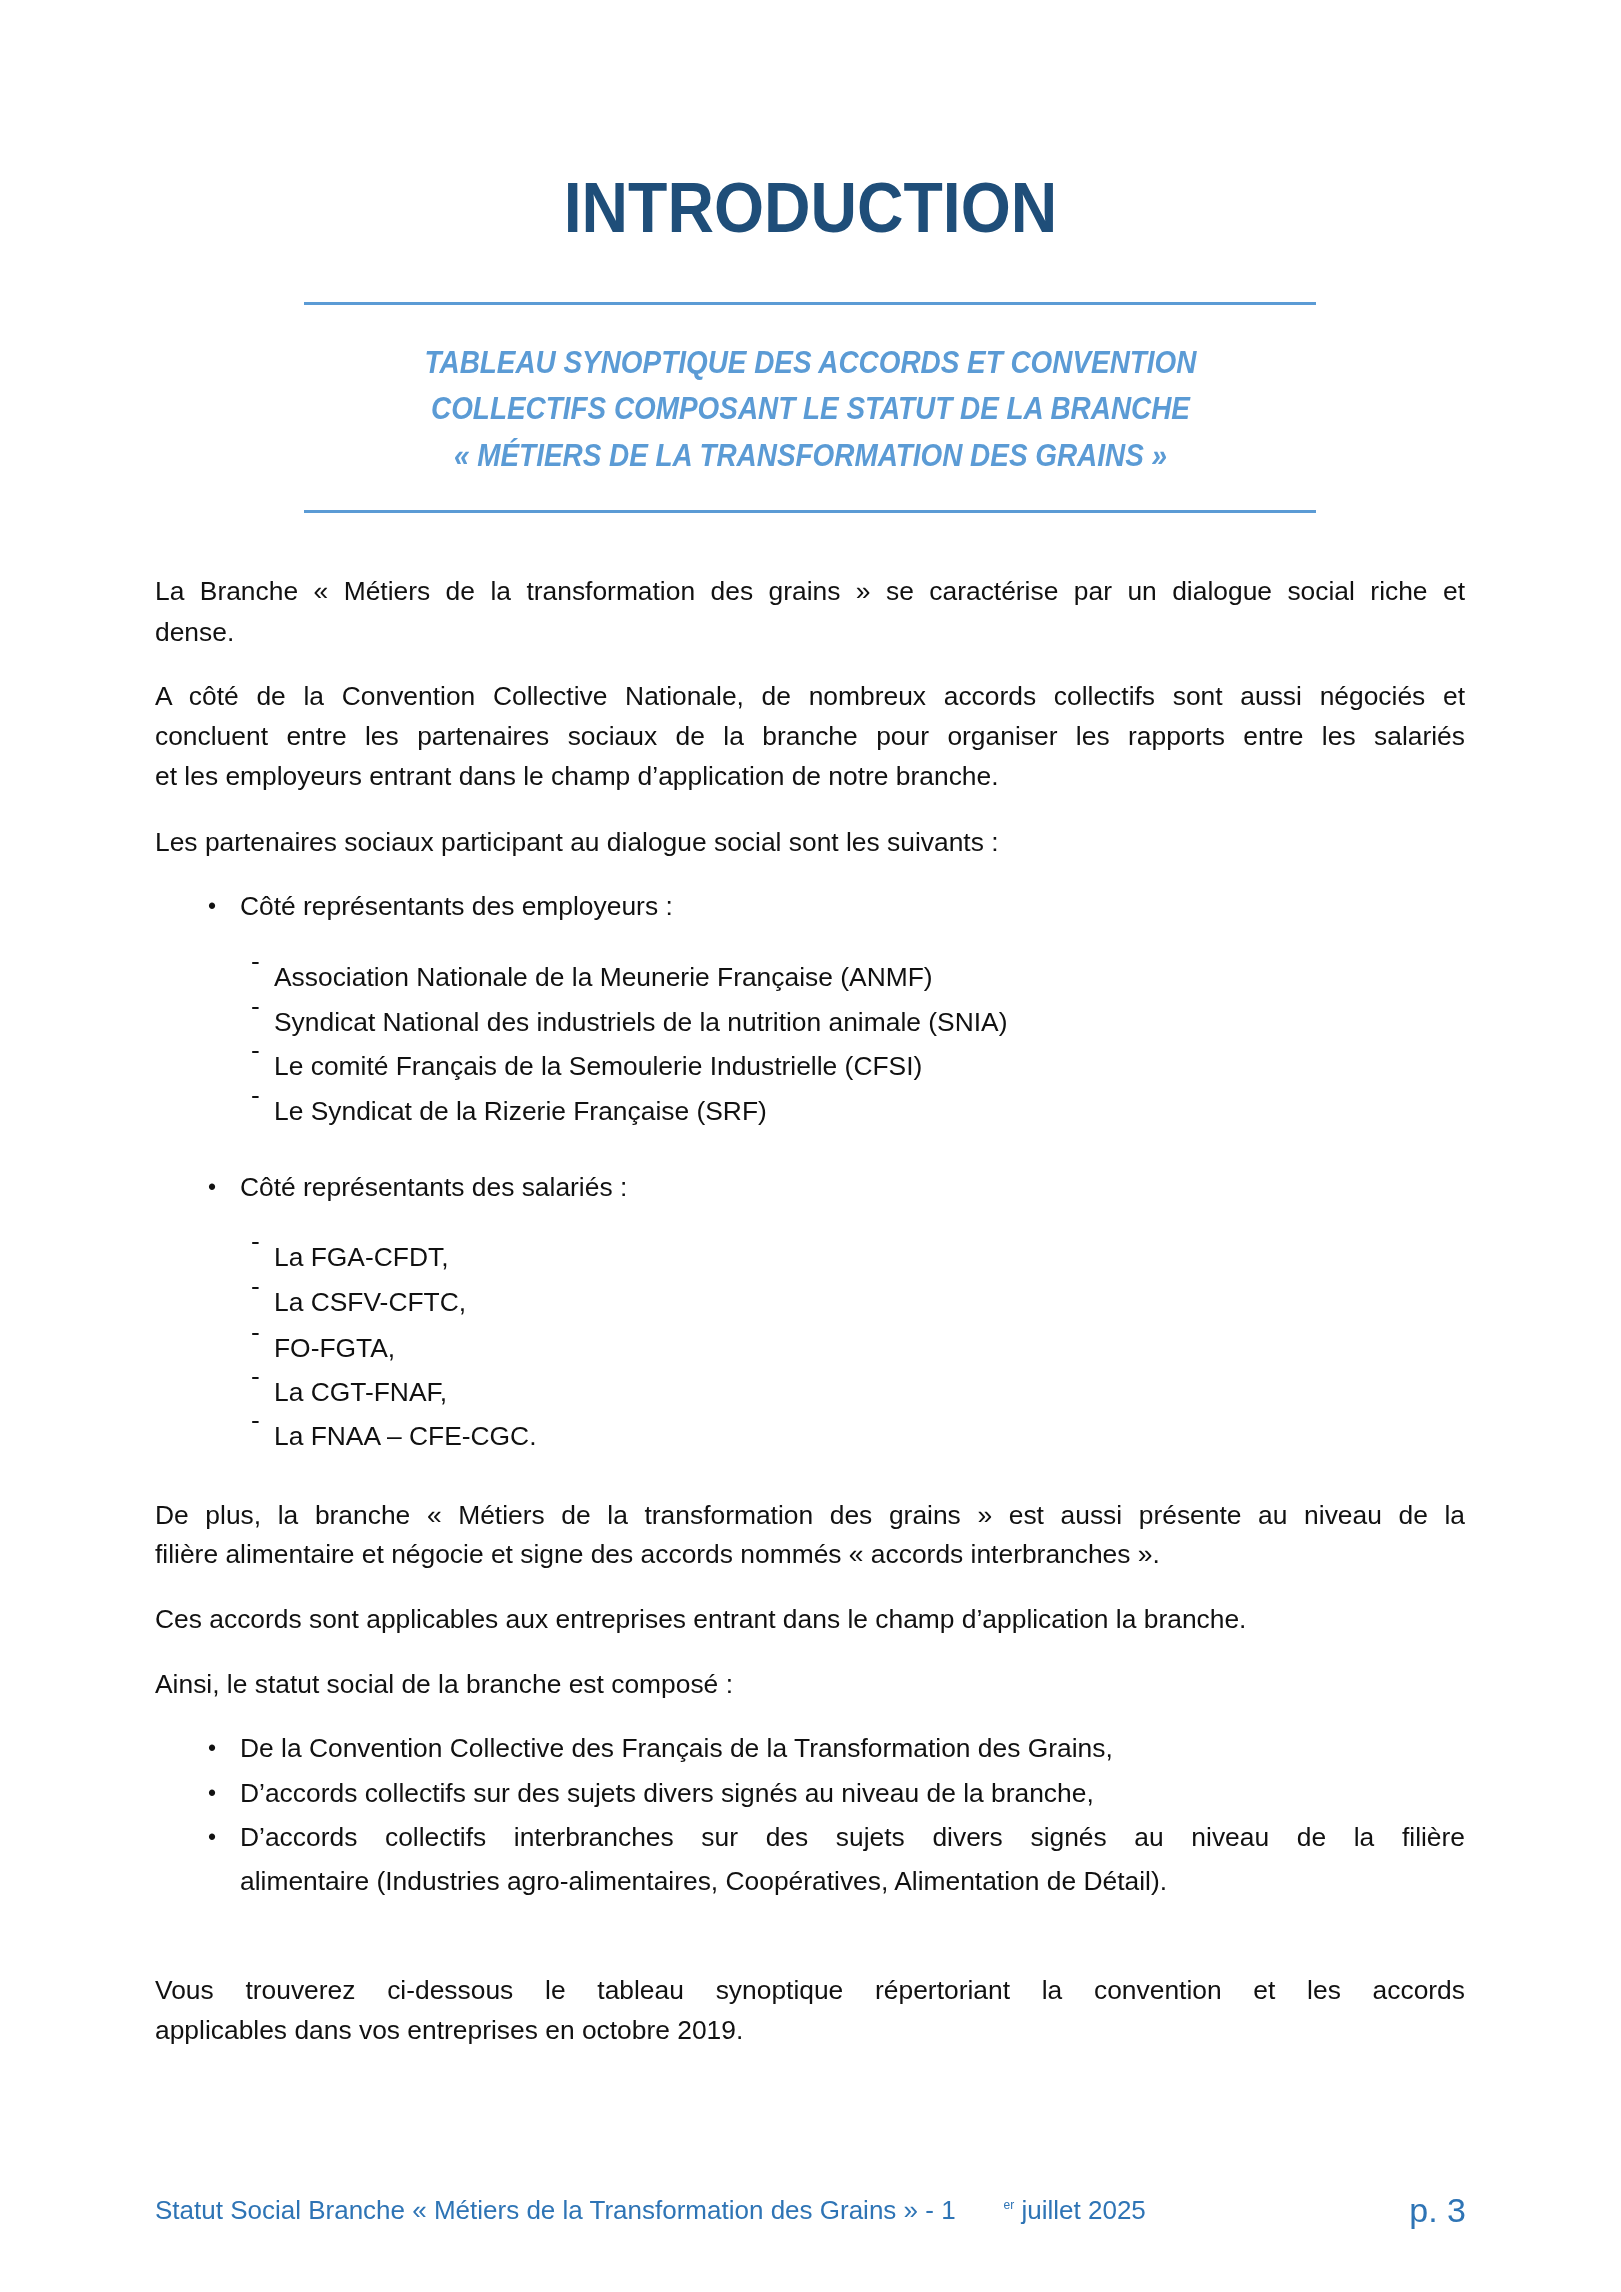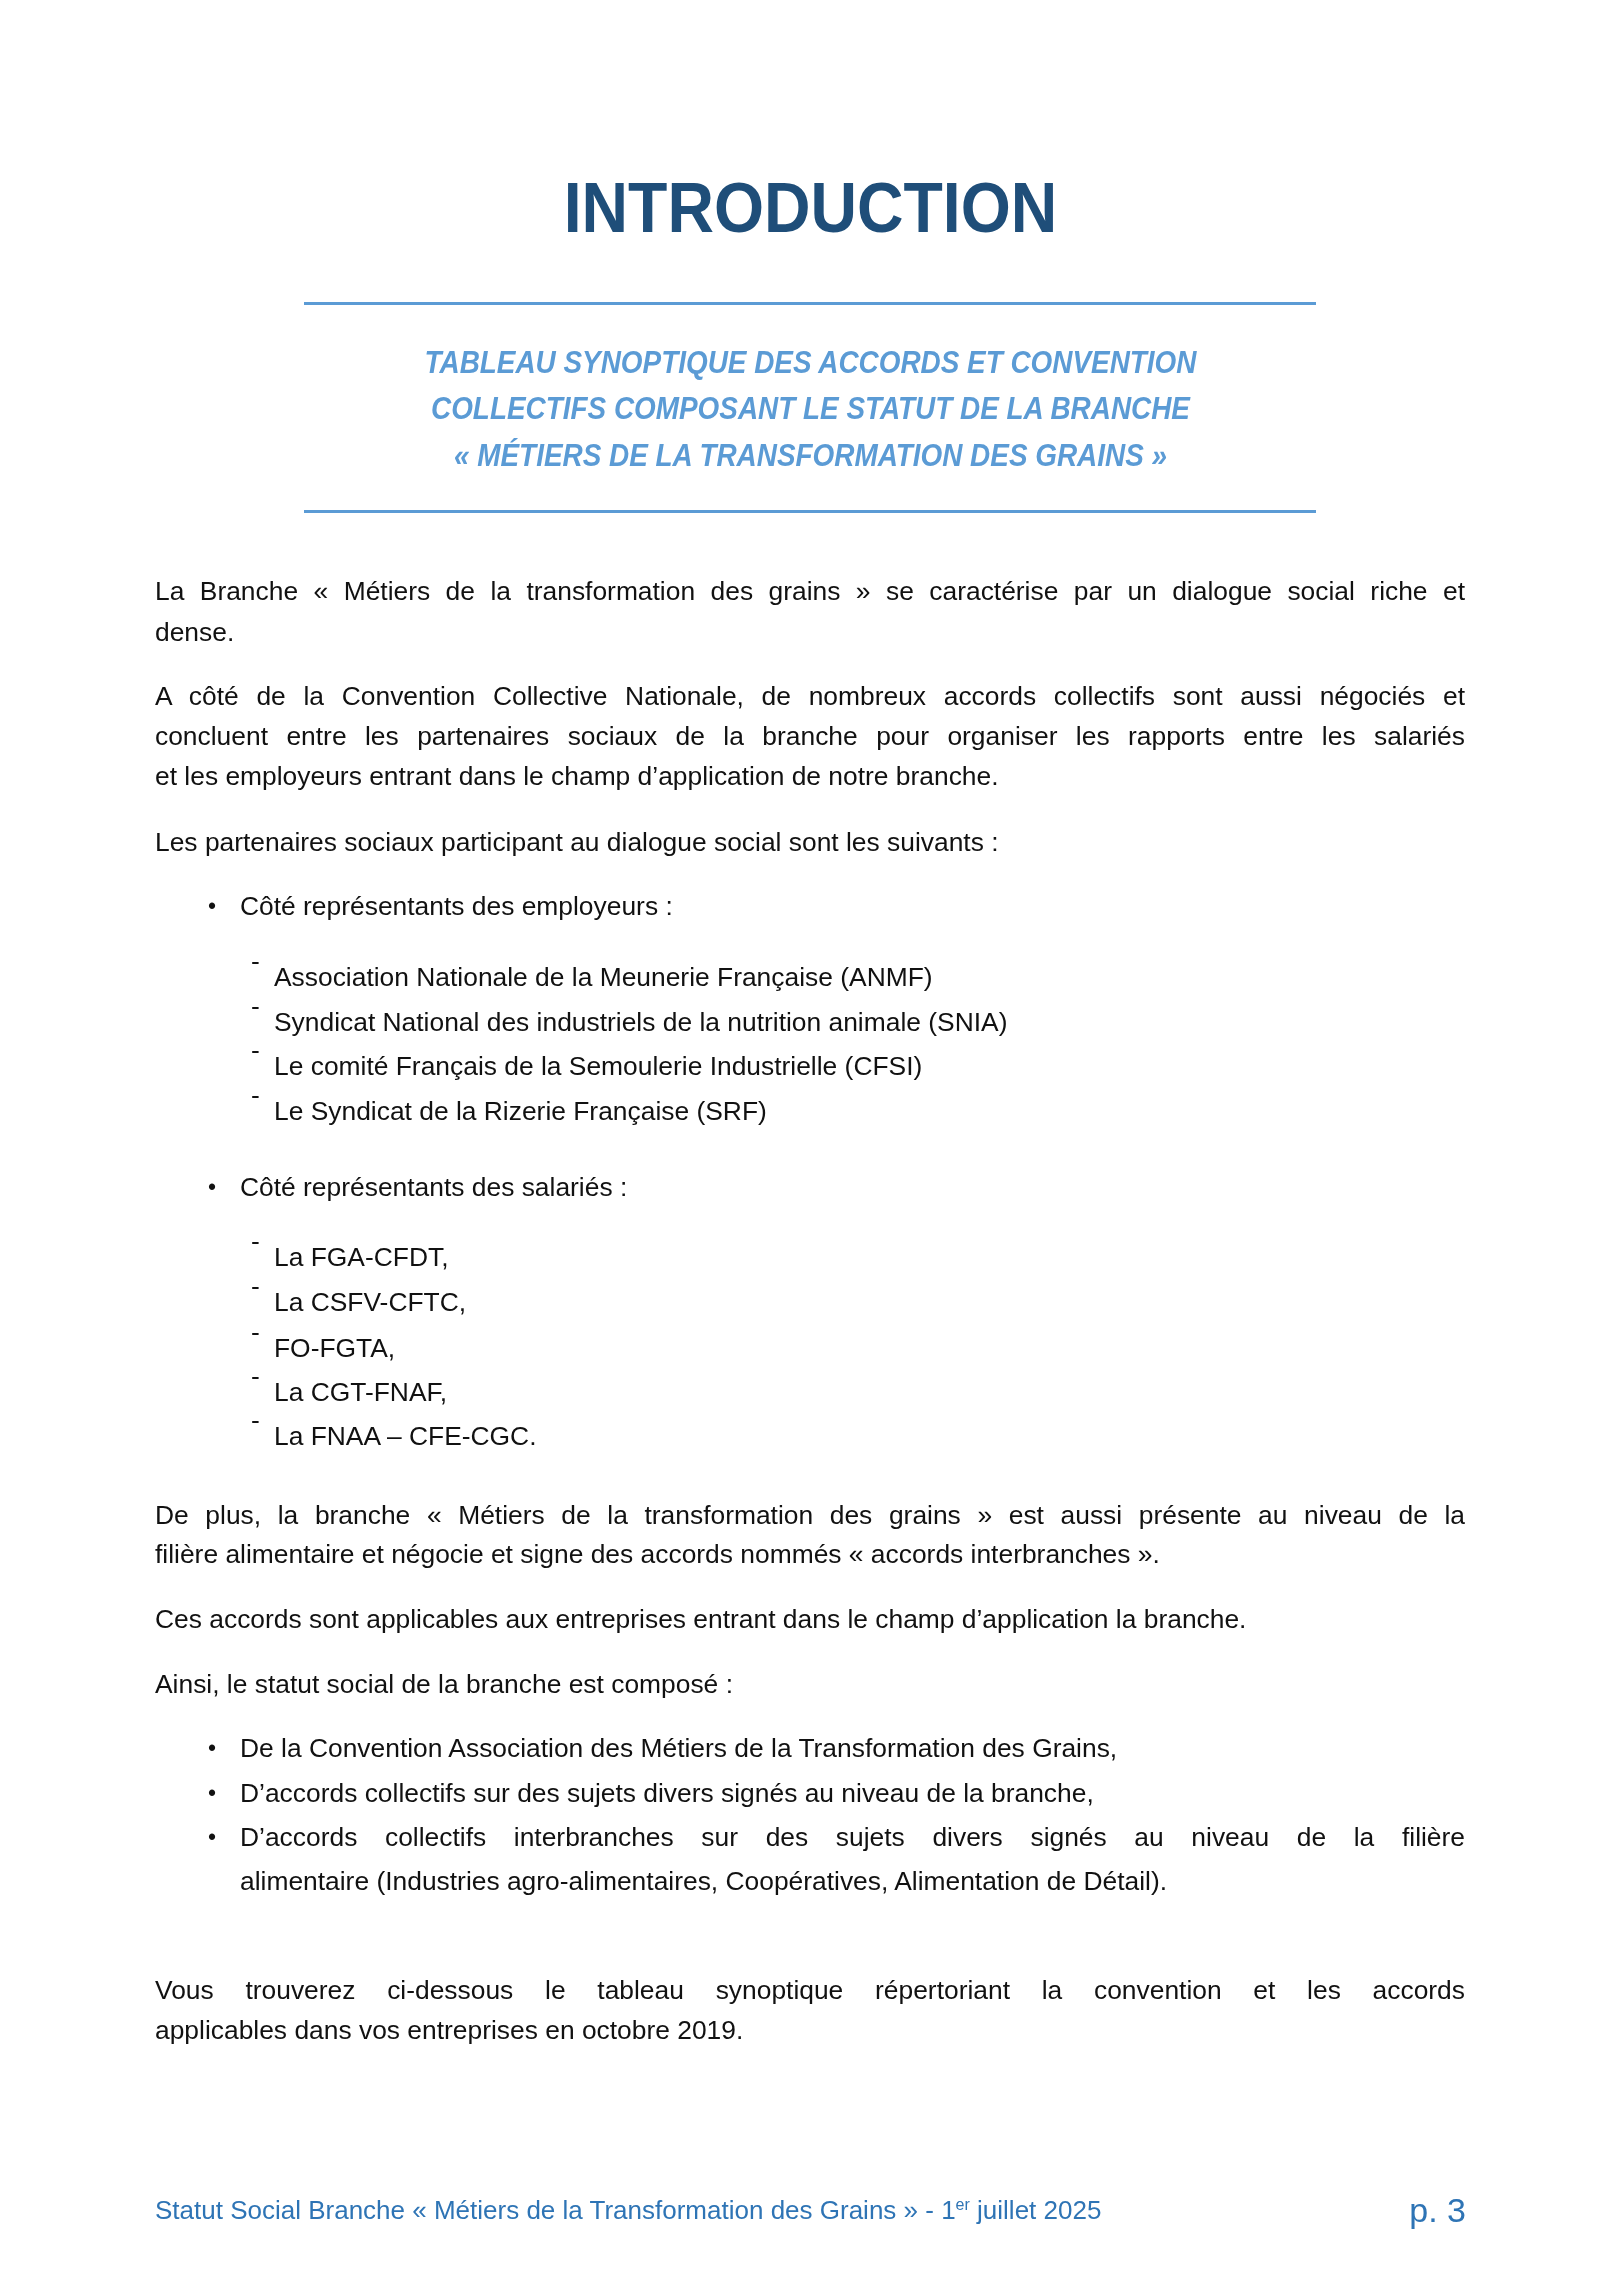--- a/index.html
+++ b/index.html
@@ -18,21 +18,21 @@
   .just { text-align: justify; text-align-last: justify; white-space: normal; }
   .bullet-row { position: absolute; left: 0; width: 1621px; height: 39px; font-size: 26.4px; line-height: 39px; }
   .bullet-dot { position: absolute; left: 208px; top: 0; font-size: 23px; }
   .bullet-text { position: absolute; left: 240px; top: 0; white-space: nowrap; }
   .bullet-text.wide { width: 1225px; }
   .dash-row { position: absolute; left: 0; width: 1621px; height: 39px; font-size: 26.4px; line-height: 39px; }
   .dash-mark { position: absolute; left: 251px; top: 0; }
   .dash-text { position: absolute; left: 274px; top: 16px; white-space: nowrap; }
   .footer-left { position: absolute; left: 155px; top: 2192px; font-size: 26px; line-height: 36px;
                  color: #2e74b5; white-space: nowrap; }
-  .footer-left sup { font-size: 16px; vertical-align: top; position: relative; top: -5.4px; }
+  .footer-left sup { font-size: 12px; vertical-align: top; position: relative; top: -5.4px; margin-left: 48px; }
   .footer-right { position: absolute; left: 1343px; width: 123px; top: 2192px; text-align: right;
                   font-size: 34px; line-height: 36px; color: #2e74b5; }
 </style>
 </head>
 <body>
 
 <div class="page">
 
   <div class="title">INTRODUCTION</div>
 
@@ -101,21 +101,21 @@
 
   <div class="line just" style="top:1496px">De plus, la branche « Métiers de la transformation des grains » est aussi présente au niveau de la</div>
   <div class="line" style="top:1535px">filière alimentaire et négocie et signe des accords nommés « accords interbranches ».</div>
 
   <div class="line" style="top:1600px">Ces accords sont applicables aux entreprises entrant dans le champ d’application la branche.</div>
 
   <div class="line" style="top:1665px">Ainsi, le statut social de la branche est composé :</div>
 
   <div class="bullet-row" style="top:1729px">
     <span class="bullet-dot">•</span>
-    <span class="bullet-text">De la Convention Association des Métiers de la Transformation des Grains,</span>
+    <span class="bullet-text">De la Convention Collective des Français de la Transformation des Grains,</span>
   </div>
   <div class="bullet-row" style="top:1774px">
     <span class="bullet-dot">•</span>
     <span class="bullet-text">D’accords collectifs sur des sujets divers signés au niveau de la branche,</span>
   </div>
   <div class="bullet-row" style="top:1818px">
     <span class="bullet-dot">•</span>
     <span class="bullet-text wide just">D’accords collectifs interbranches sur des sujets divers signés au niveau de la filière</span>
   </div>
   <div class="bullet-row" style="top:1862px">

